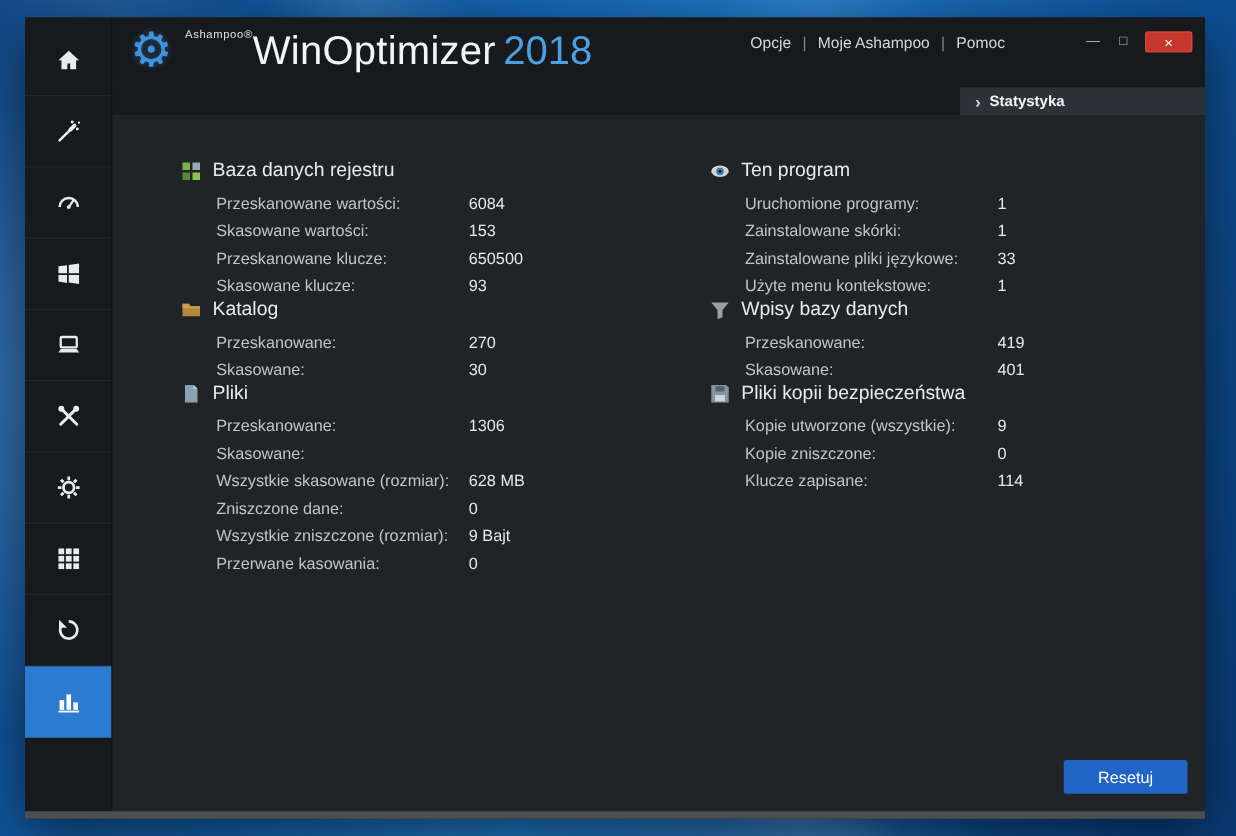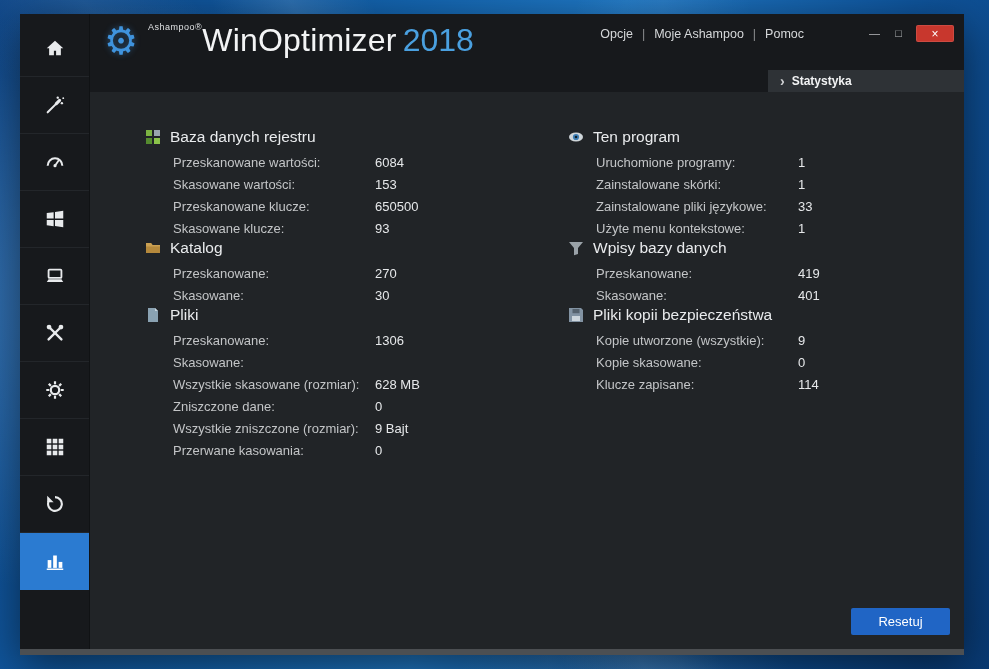--- a/index.html
+++ b/index.html
@@ -390,21 +390,21 @@
                     <rect x="4.5" y="2" width="7" height="4.2" fill="#55626e"></rect>
                   </svg>
                 </span>
                 <span class="g-title">Pliki kopii bezpieczeństwa</span>
               </div>
               <div class="row">
                 <span class="lbl">Kopie utworzone (wszystkie):</span>
                 <span class="val">9</span>
               </div>
               <div class="row">
-                <span class="lbl">Kopie skasowane:</span>
+                <span class="lbl">Kopie zniszczone:</span>
                 <span class="val">0</span>
               </div>
               <div class="row">
                 <span class="lbl">Klucze zapisane:</span>
                 <span class="val">114</span>
               </div>
             </section>
           </div>
       </div>
       <button class="reset-btn">Resetuj</button>

